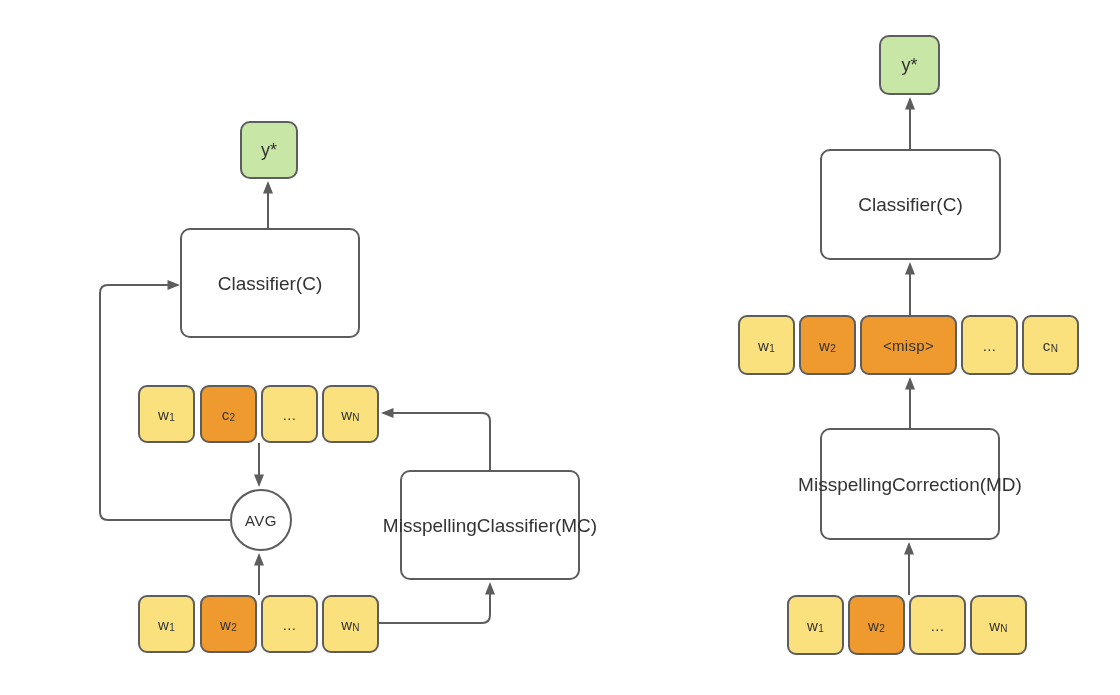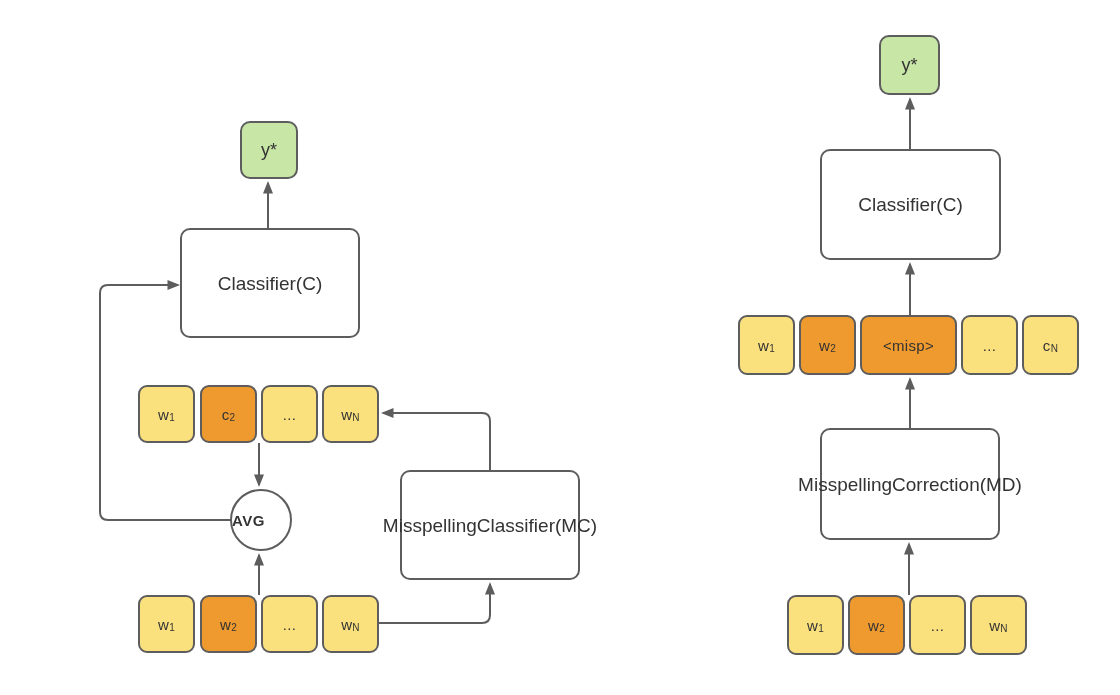--- a/index.html
+++ b/index.html
@@ -37,22 +37,22 @@
     display:flex;align-items:center;justify-content:center;
     font-size:15px;letter-spacing:.3px;
   }
   .token.yellow{background:var(--token-yellow);}
   .token.orange{background:var(--token-orange);}
   .tok-sub{font-size:10px;position:relative;top:3px;}
   .avg-circle{
     position:absolute;box-sizing:border-box;width:62px;height:62px;
     background:var(--node-white);
     border:2px solid var(--stroke-gray);border-radius:50%;
-    display:flex;align-items:center;
-    font-size:15px;font-weight:bold;letter-spacing:.5px;
+    display:flex;align-items:center;justify-content:center;
+    font-size:15px;font-weight:normal;letter-spacing:.5px;
   }
   svg.wires{position:absolute;left:0;top:0;width:1120px;height:695px;pointer-events:none;}
   svg.wires path{stroke:var(--stroke-gray);stroke-width:2;fill:none;}
   svg.wires polygon{fill:var(--stroke-gray);}
 </style>
 </head>
 <body>
 
 <div class="canvas">
 

